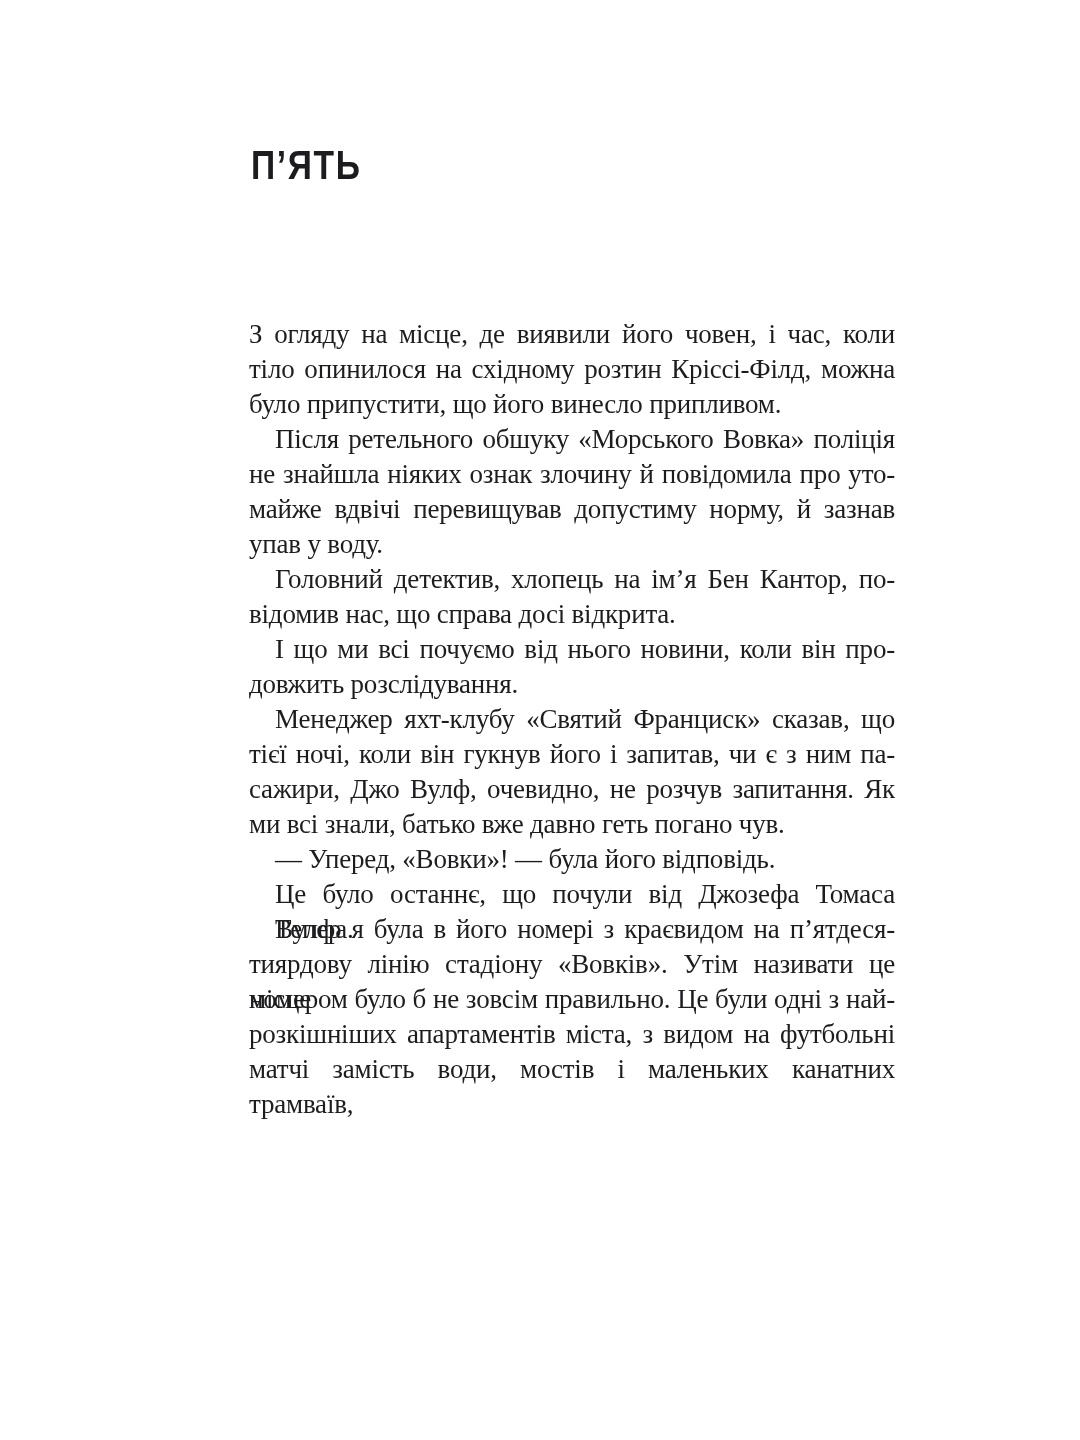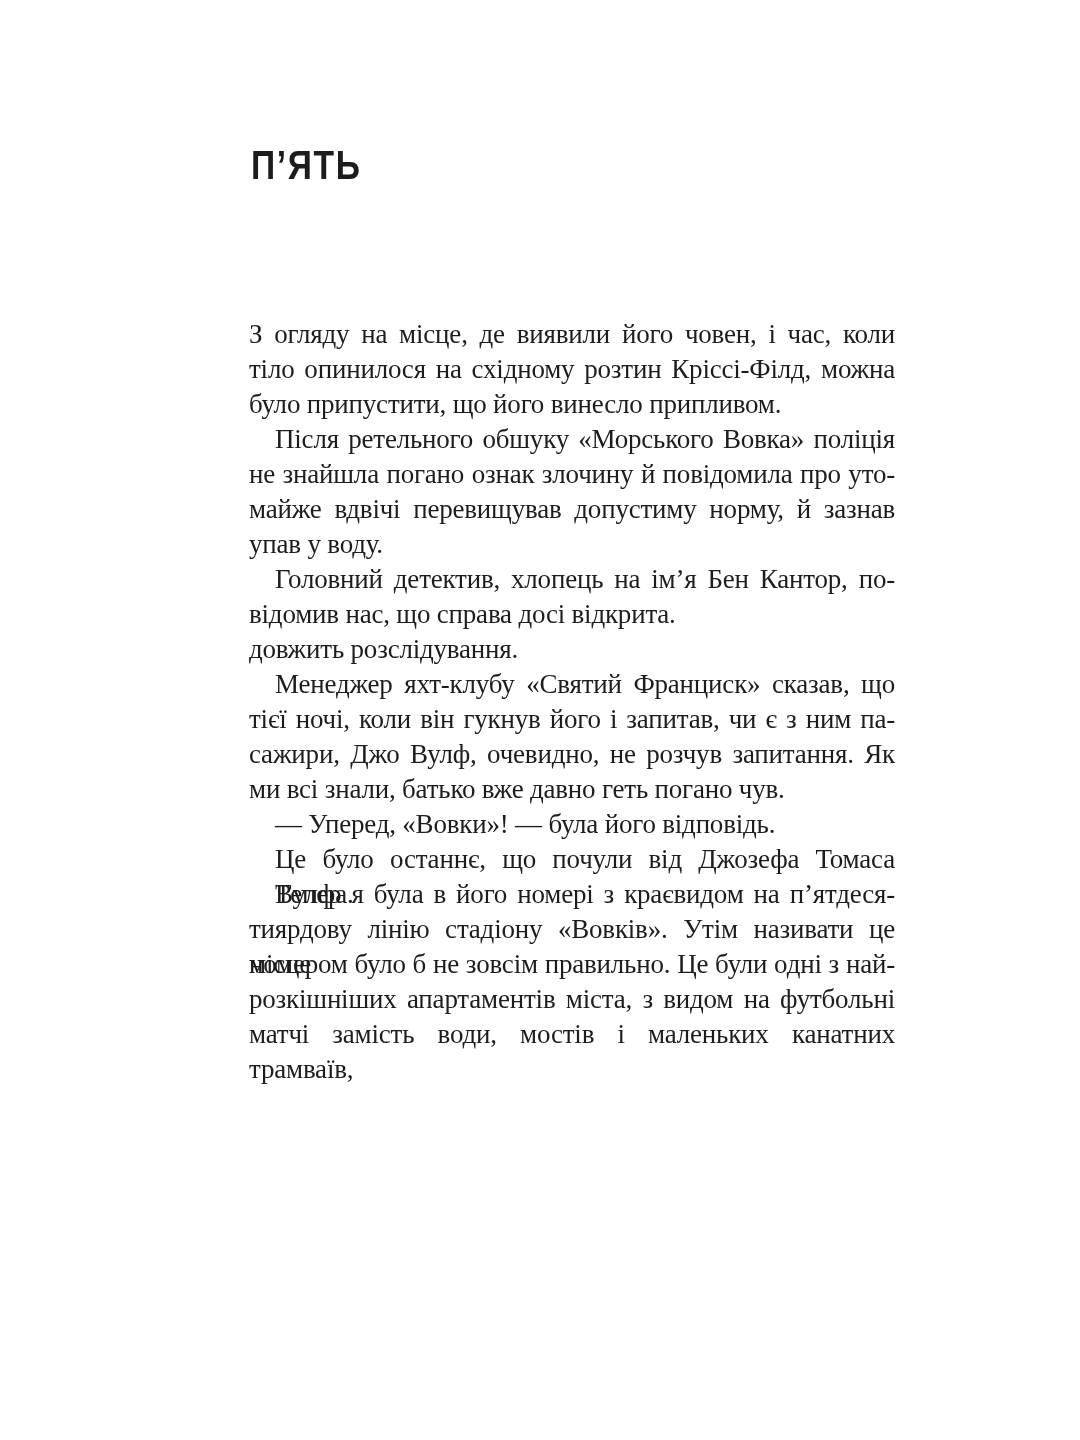--- a/index.html
+++ b/index.html
@@ -58,29 +58,30 @@
 <div class="page">
   <h1 class="chapter-heading">П’ЯТЬ</h1>
   <div class="body-text" id="body-text">
       <div class="paragraph">
         <div class="line">З огляду на місце, де виявили його човен, і час, коли</div>
         <div class="line">тіло опинилося на східному розтин Кріссі-Філд, можна</div>
         <div class="line last-line">було припустити, що його винесло припливом.</div>
       </div>
       <div class="paragraph">
         <div class="line first-indent">Після ретельного обшуку «Морського Вовка» поліція</div>
-        <div class="line">не знайшла погано ознак злочину й повідомила про уто-</div>
+        <div class="line">не знайшла ніяких ознак злочину й повідомила про уто-</div>
         <div class="line">майже вдвічі перевищував допустиму норму, й зазнав</div>
         <div class="line last-line">упав у воду.</div>
       </div>
       <div class="paragraph">
         <div class="line first-indent">Головний детектив, хлопець на ім’я Бен Кантор, по-</div>
         <div class="line last-line">відомив нас, що справа досі відкрита.</div>
       </div>
       <div class="paragraph">
+        <div class="line first-indent">І що ми всі почуємо від нього новини, коли він про-</div>
         <div class="line last-line">довжить розслідування.</div>
       </div>
       <div class="paragraph">
         <div class="line first-indent">Менеджер яхт-клубу «Святий Франциск» сказав, що</div>
         <div class="line">тієї ночі, коли він гукнув його і запитав, чи є з ним па-</div>
         <div class="line">сажири, Джо Вулф, очевидно, не розчув запитання. Як</div>
         <div class="line last-line">ми всі знали, батько вже давно геть погано чув.</div>
       </div>
       <div class="paragraph">
         <div class="line first-indent last-line">— Уперед, «Вовки»! — була його відповідь.</div>

